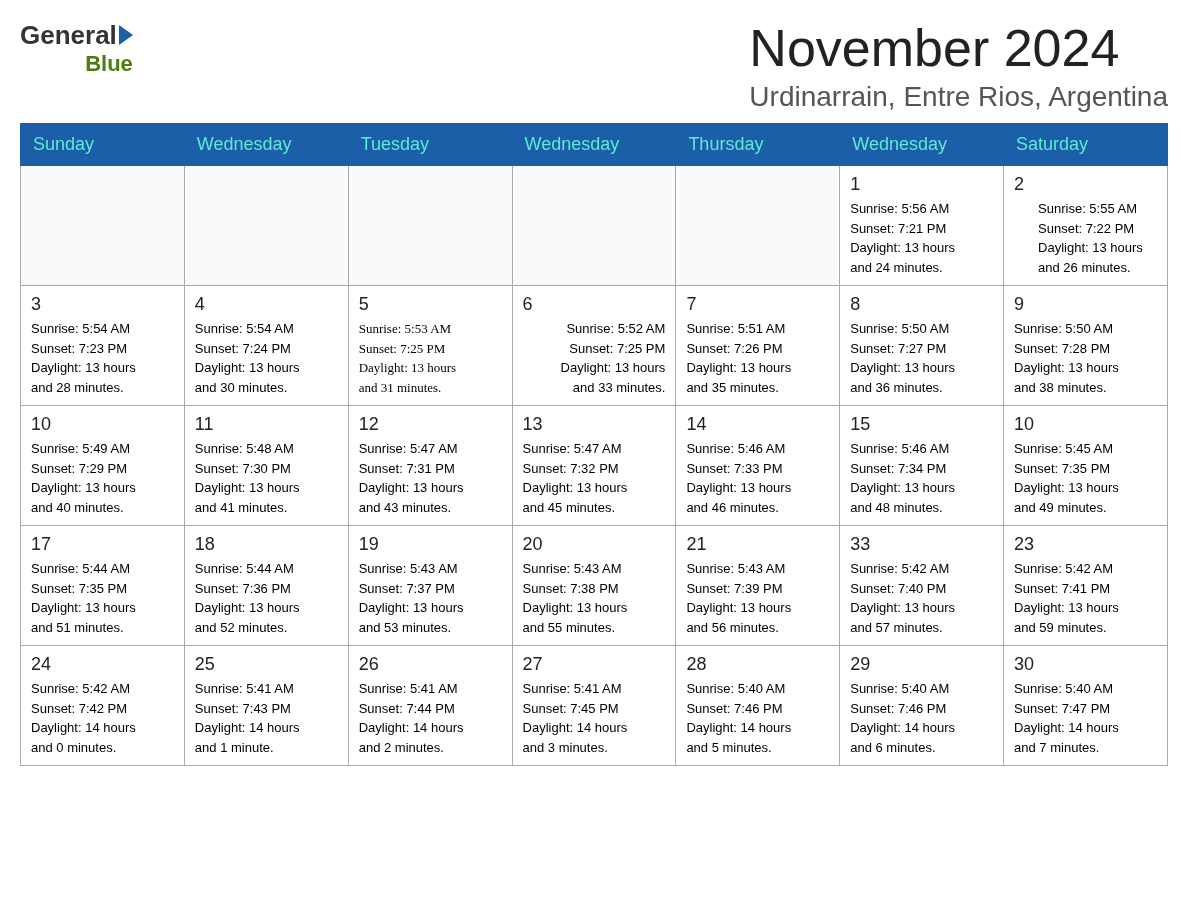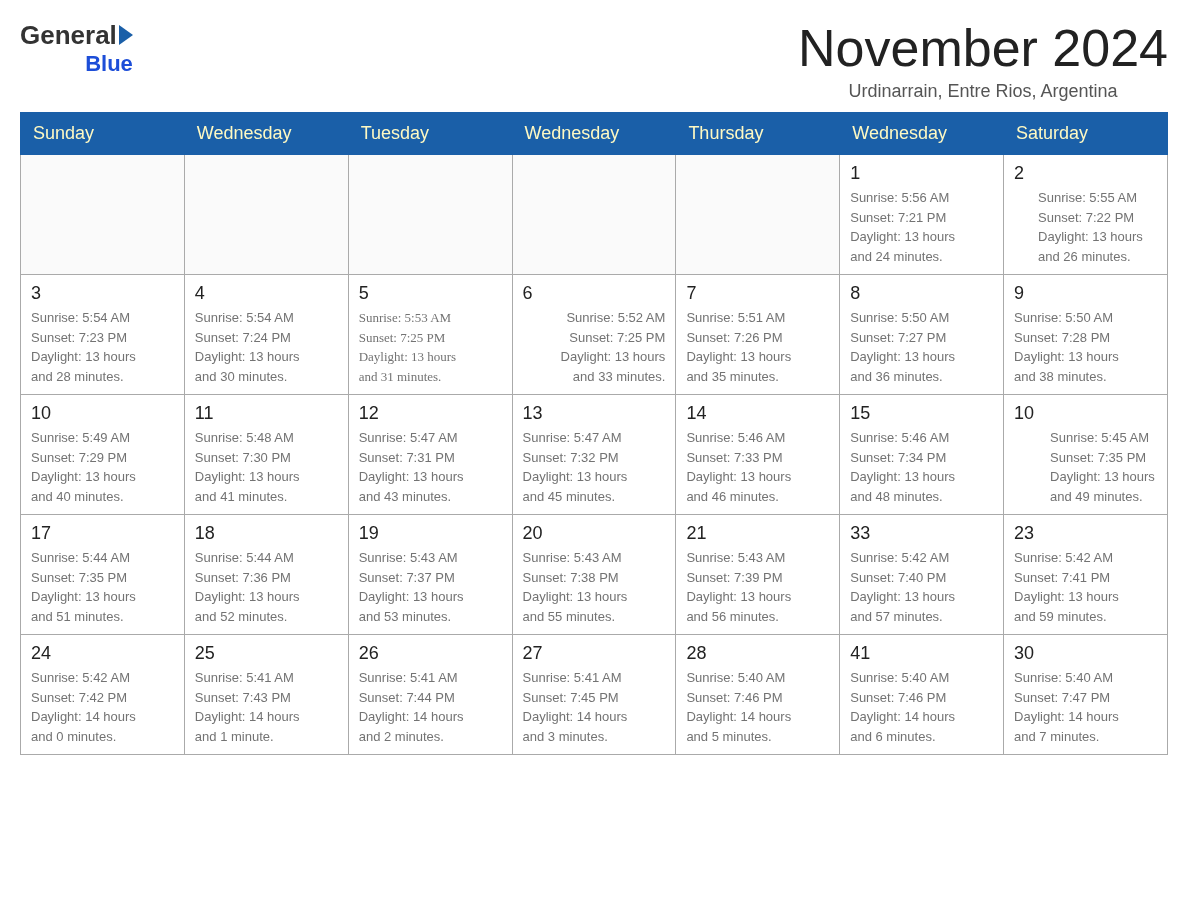--- a/index.html
+++ b/index.html
@@ -31,47 +31,47 @@
     .logo-arrow {
       width: 0;
       height: 0;
       border-left: 14px solid #1a5fa8;
       border-top: 10px solid transparent;
       border-bottom: 10px solid transparent;
       margin-left: 2px;
       margin-top: -2px;
     }
     .logo-bottom {
-      color: #1d4ed8;
+      color: #4d7c0f;
       font-size: 22px;
       font-weight: bold;
       margin-left: 2px;
     }
     .title-area {
-      text-align: center;
+      text-align: left;
     }
     .month-title {
       font-size: 52px;
       font-weight: normal;
       color: #222;
       line-height: 1.1;
     }
     .location-subtitle {
-      font-size: 18px;
+      font-size: 28px;
       color: #555;
       margin-top: 4px;
     }
     .calendar-table {
       width: 100%;
       border-collapse: collapse;
       margin-top: 10px;
     }
     .calendar-table thead tr th {
       background-color: #1a5fa8;
-      color: #fef9c3;
+      color: #5eead4;
       font-size: 18px;
       font-weight: normal;
       padding: 10px 12px;
       text-align: left;
       border: 1px solid #1a5fa8;
     }
     .calendar-table tbody tr td {
       vertical-align: top;
       padding: 8px 10px;
       border: 1px solid #aaa;
@@ -83,21 +83,21 @@
     .day-number {
       font-size: 18px;
       font-weight: normal;
       color: #222;
       display: block;
       margin-bottom: 4px;
     }
     .day-info {
       font-size: 13px;
       line-height: 1.5;
-      color: #737373;
+      color: #000000;
     }
     .row-divider td {
       border-top: 2px solid #555;
     }
     .empty-cell {
       background: #fafafa;
     }
   </style>
 </head>
 <body>
@@ -239,21 +239,21 @@
         </td>
         <td>
           <span class="day-number">15</span>
           <div class="day-info" style="white-space: pre-line;">Sunrise: 5:46 AM
 Sunset: 7:34 PM
 Daylight: 13 hours
 and 48 minutes.</div>
         </td>
         <td>
           <span class="day-number">10</span>
-          <div class="day-info" style="white-space: pre-line; margin-left: 36px;">Sunrise: 5:45 AM
+          <div class="day-info" style="white-space: pre-line;">Sunrise: 5:45 AM
 Sunset: 7:35 PM
 Daylight: 13 hours
 and 49 minutes.</div>
         </td>
       </tr>
       <tr class="row-divider">
         <td>
           <span class="day-number">17</span>
           <div class="day-info" style="white-space: pre-line;">Sunrise: 5:44 AM
 Sunset: 7:35 PM
@@ -333,21 +333,21 @@
 and 3 minutes.</div>
         </td>
         <td>
           <span class="day-number">28</span>
           <div class="day-info" style="white-space: pre-line;">Sunrise: 5:40 AM
 Sunset: 7:46 PM
 Daylight: 14 hours
 and 5 minutes.</div>
         </td>
         <td>
-          <span class="day-number">41</span>
+          <span class="day-number">29</span>
           <div class="day-info" style="white-space: pre-line;">Sunrise: 5:40 AM
 Sunset: 7:46 PM
 Daylight: 14 hours
 and 6 minutes.</div>
         </td>
         <td>
           <span class="day-number">30</span>
           <div class="day-info" style="white-space: pre-line;">Sunrise: 5:40 AM
 Sunset: 7:47 PM
 Daylight: 14 hours

